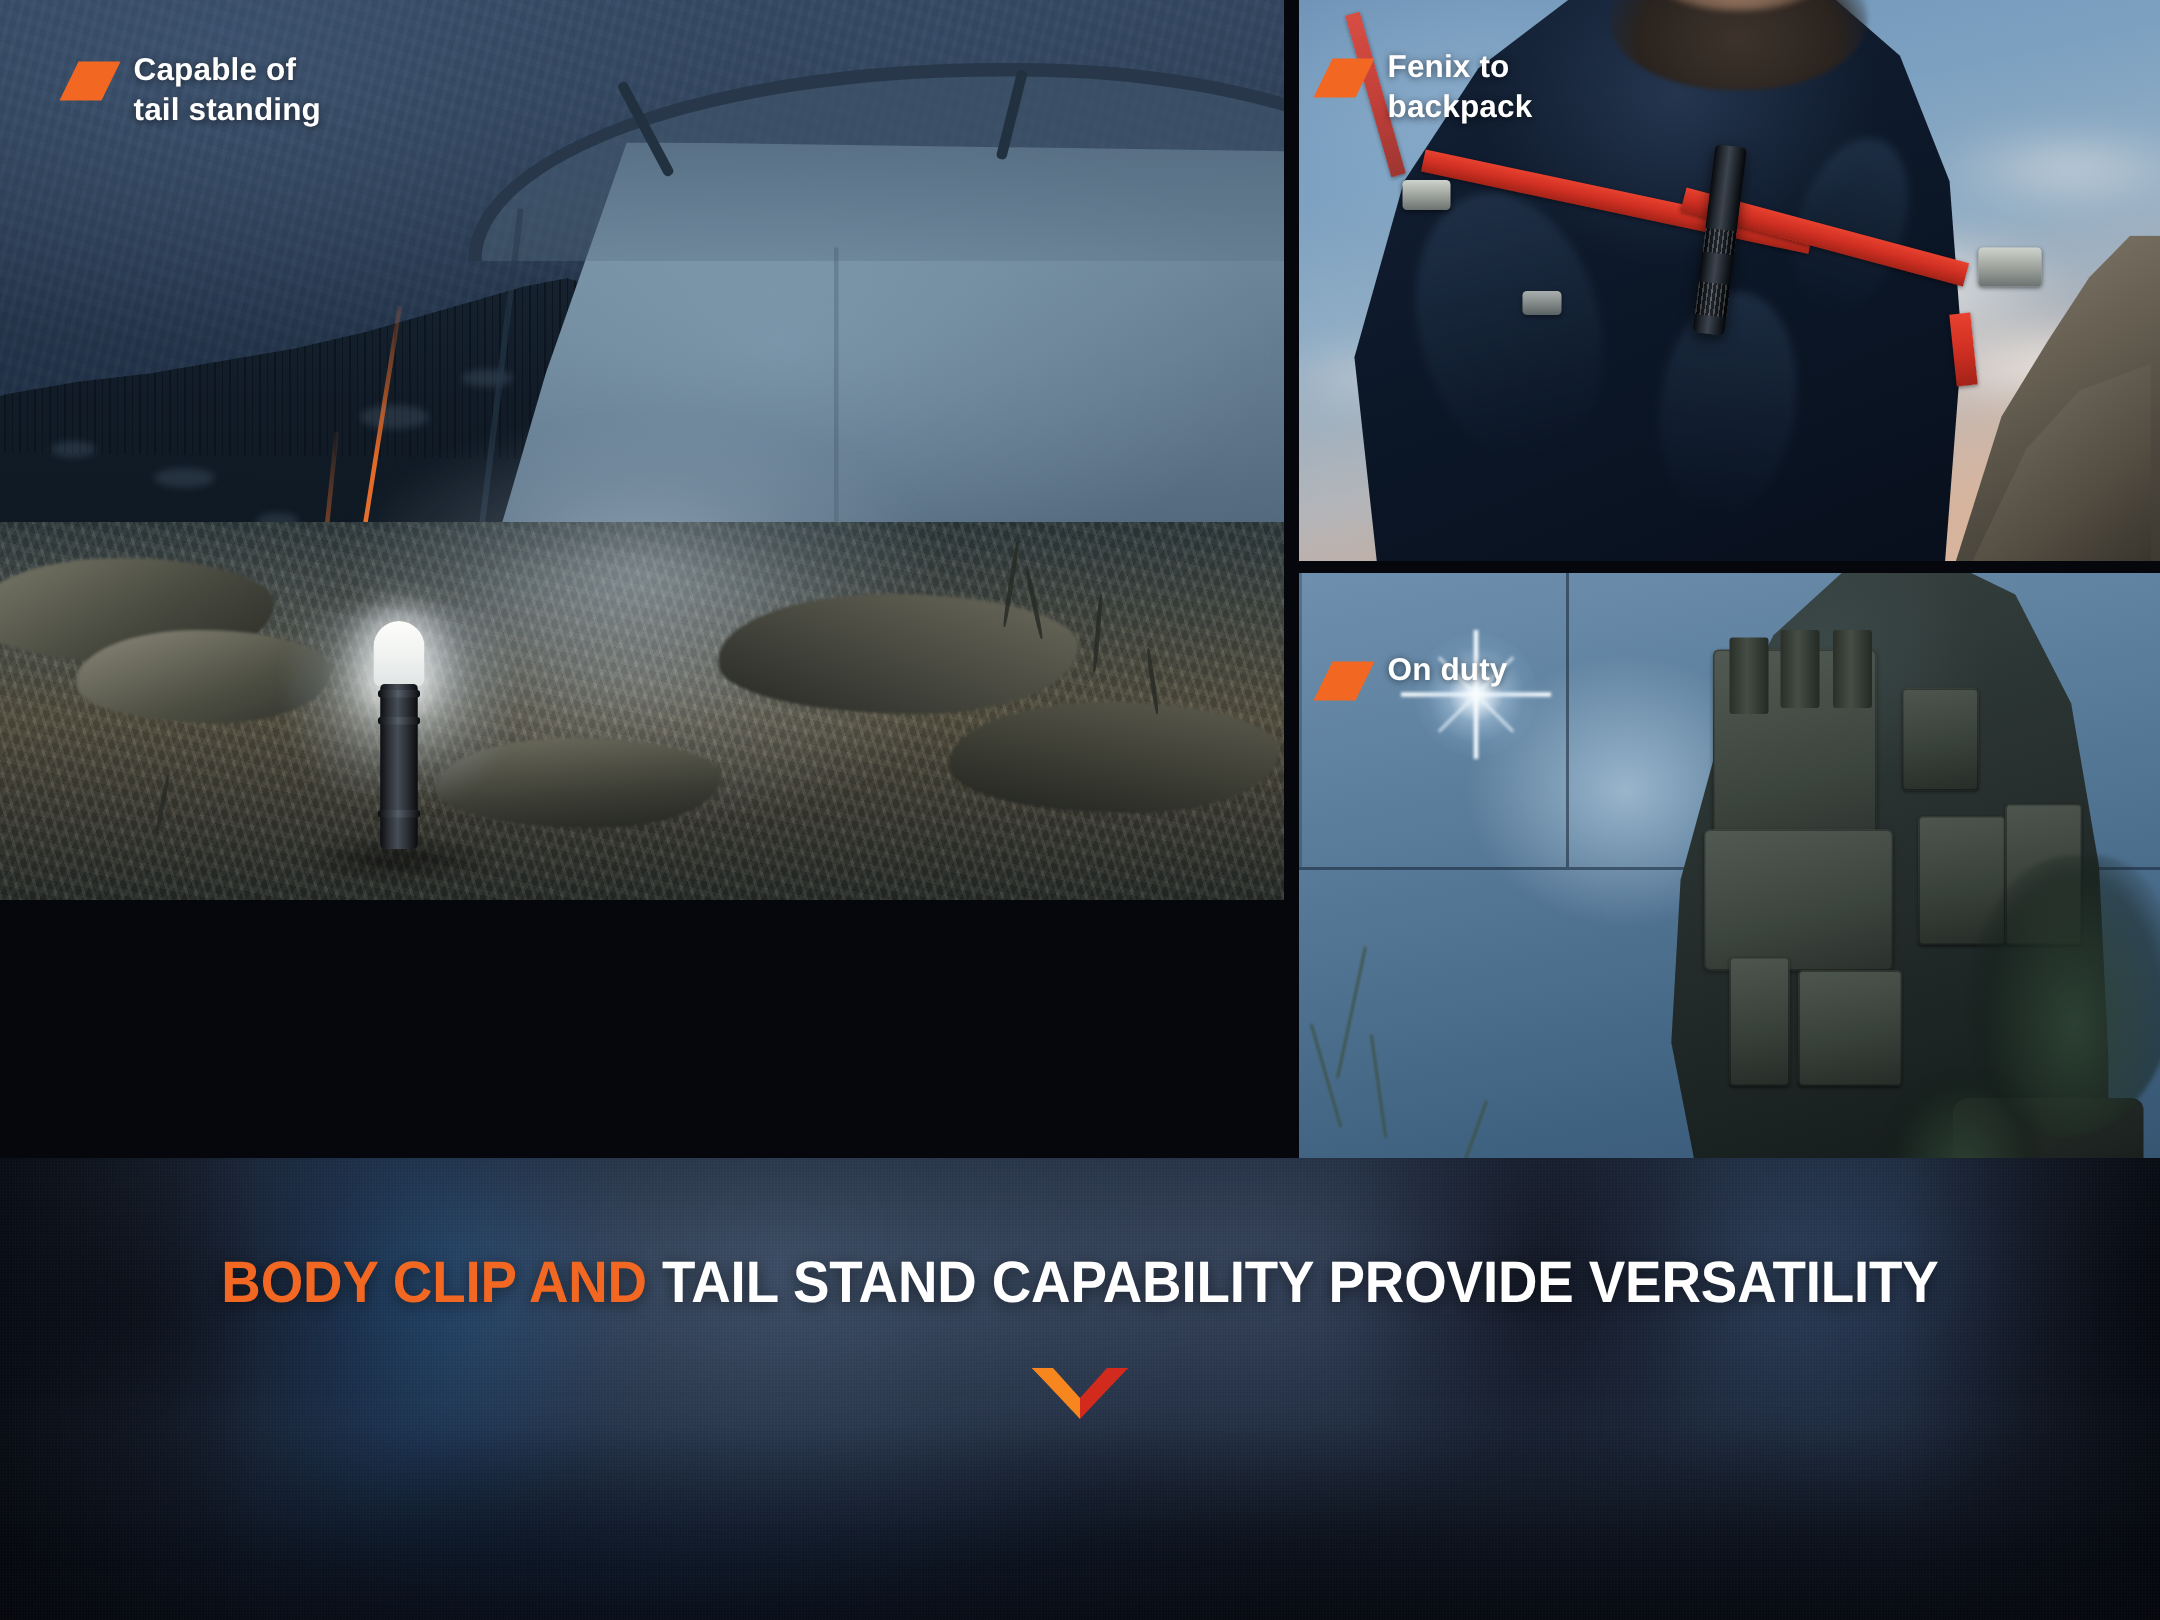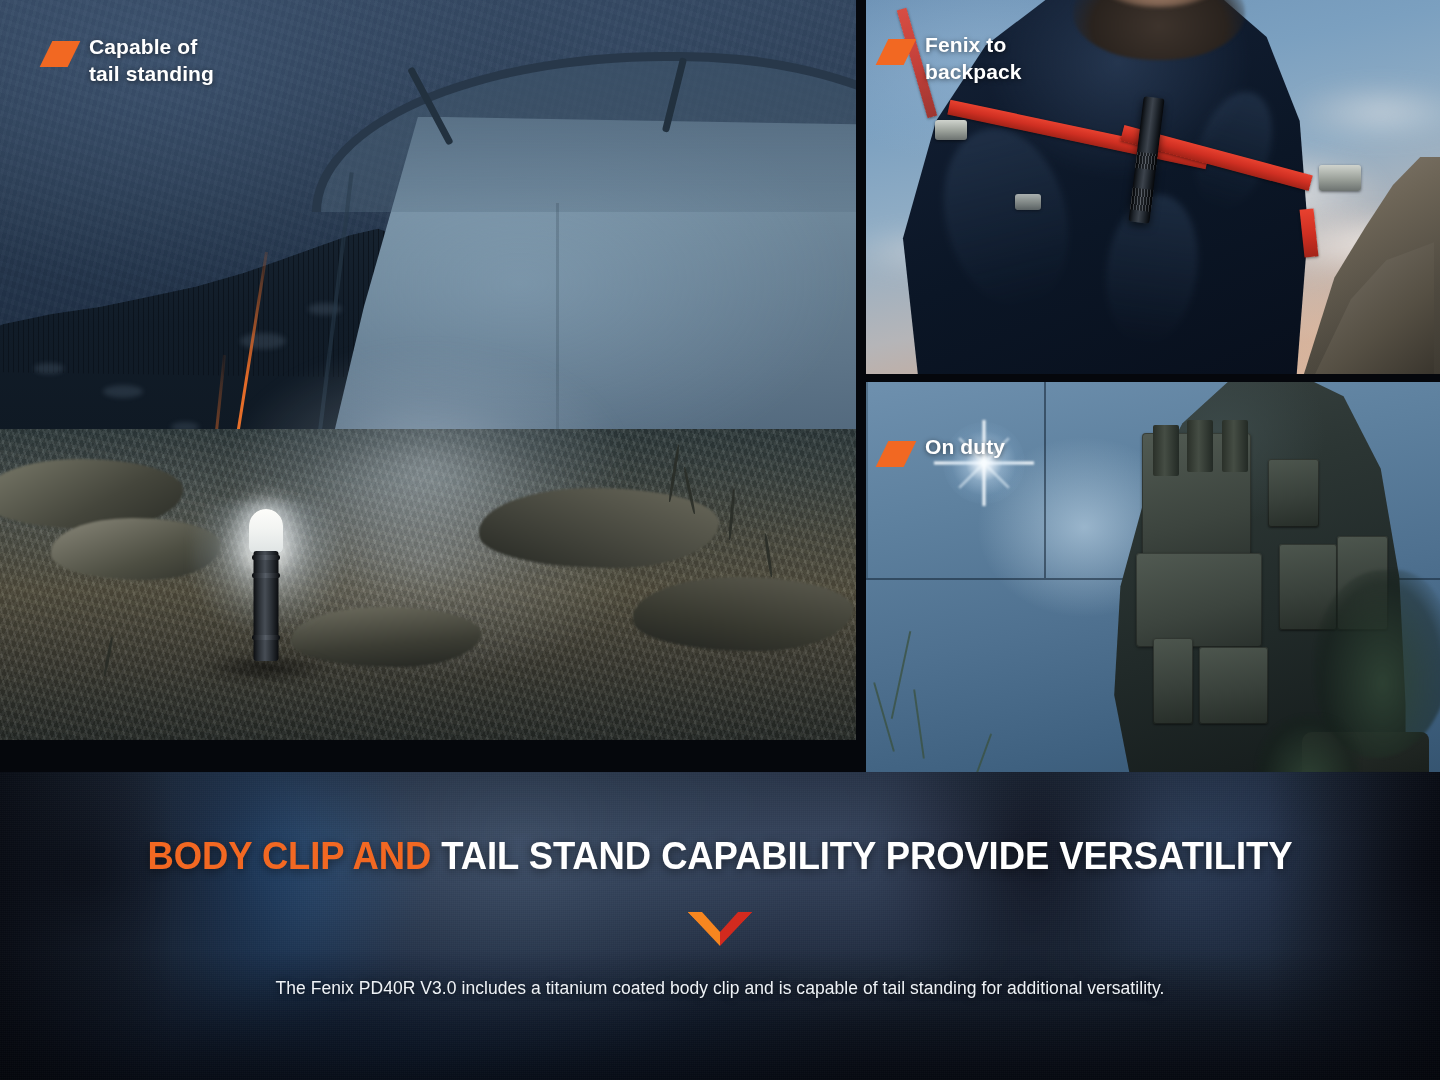--- a/index.html
+++ b/index.html
@@ -14,21 +14,21 @@
     overflow: hidden;
     background: #05070c;
     font-family: "Liberation Sans", sans-serif;
   }
 
   
   .panel {
     position: absolute;
     overflow: hidden;
   }
-  #panel-tent   { left: 0px;   top: 0px;   width: 856px; height: 740px; }
+  #panel-tent   { left: 0px;   top: 0px;   width: 856px; height: 600px; }
   #panel-pack   { left: 866px; top: 0px;   width: 574px; height: 374px; }
   #panel-duty   { left: 866px; top: 382px; width: 574px; height: 427px; }
 
   .photo {
     position: absolute;
     inset: 0;
   }
 
   
   .tent-sky {
@@ -619,15 +619,14 @@
           <stop offset="100%" stop-color="#cf2020"></stop>
         </linearGradient>
       </defs>
       <path d="M4 4 L36 36 L68 4 L58 4 L36 26 L14 4 Z" fill="url(#cg)"></path>
       <path d="M4 4 L36 36 L68 4 L60 4 L36 30 L12 4 Z" fill="url(#cg)"></path>
       <polygon points="4,4 18,4 36,24 36,38" fill="#f7861f"></polygon>
       <polygon points="68,4 54,4 36,24 36,38" fill="#d32a1e"></polygon>
     </svg>
   </div>
 
-  <div id="body-copy">The Fenix PD40R V3.0 includes a titanium coated body clip and is capable of tail standing for additional versatility.</div>
 
 </div>
 
 </body></html>

